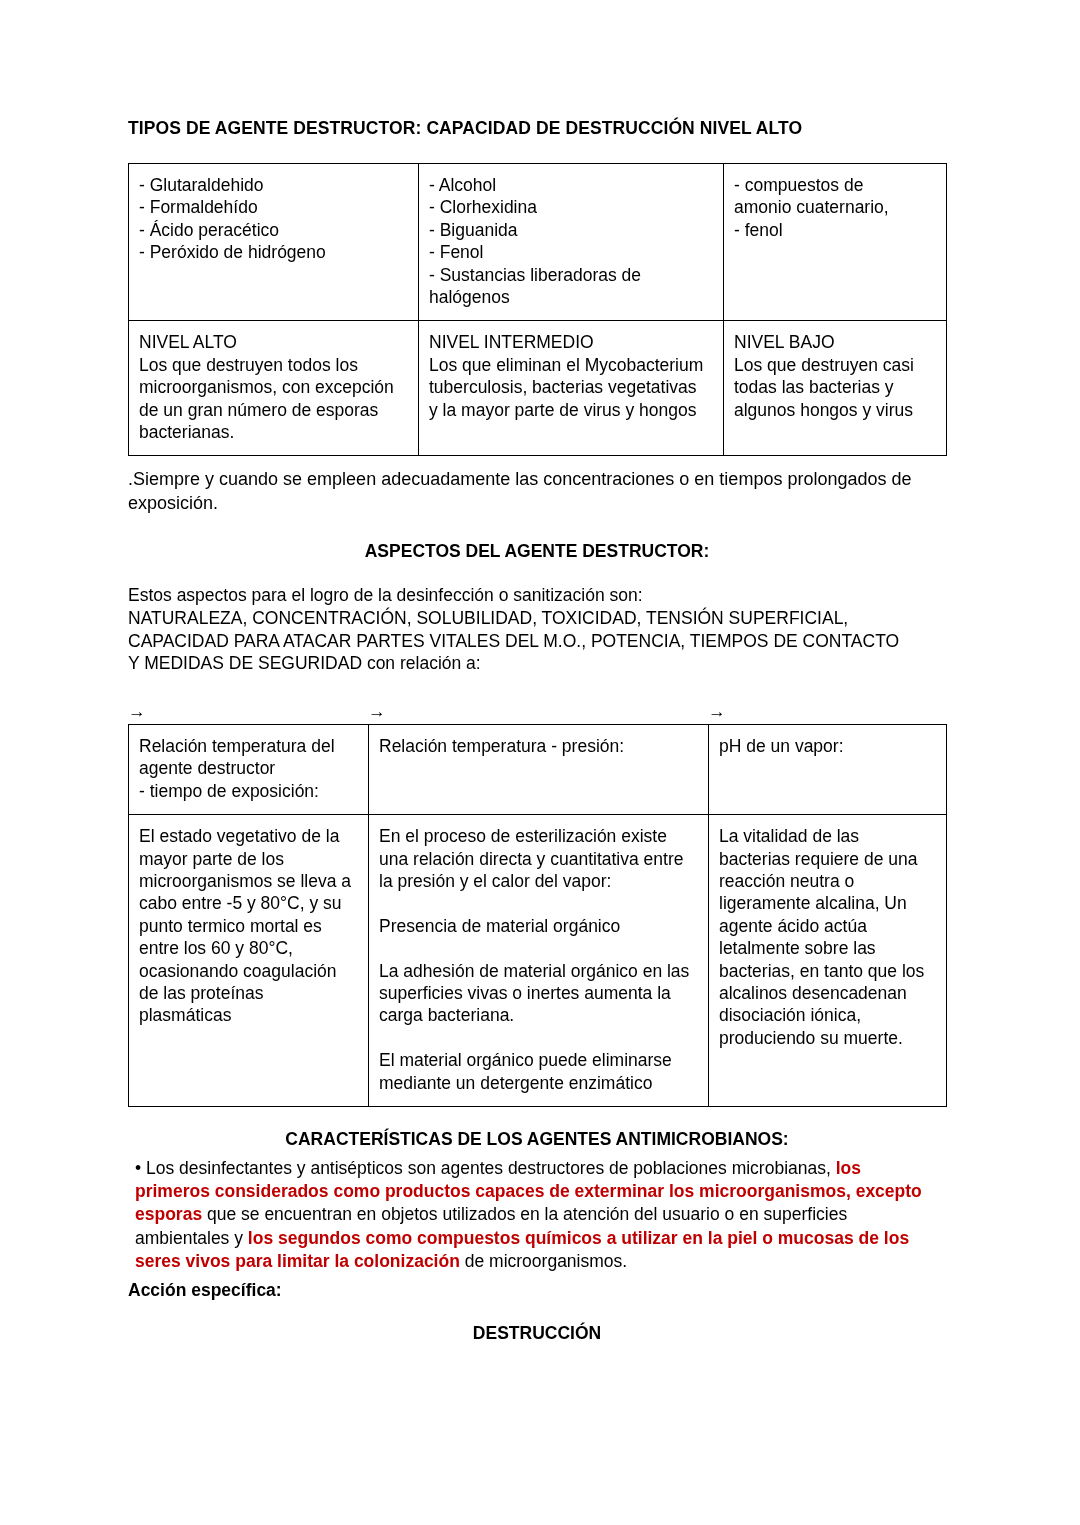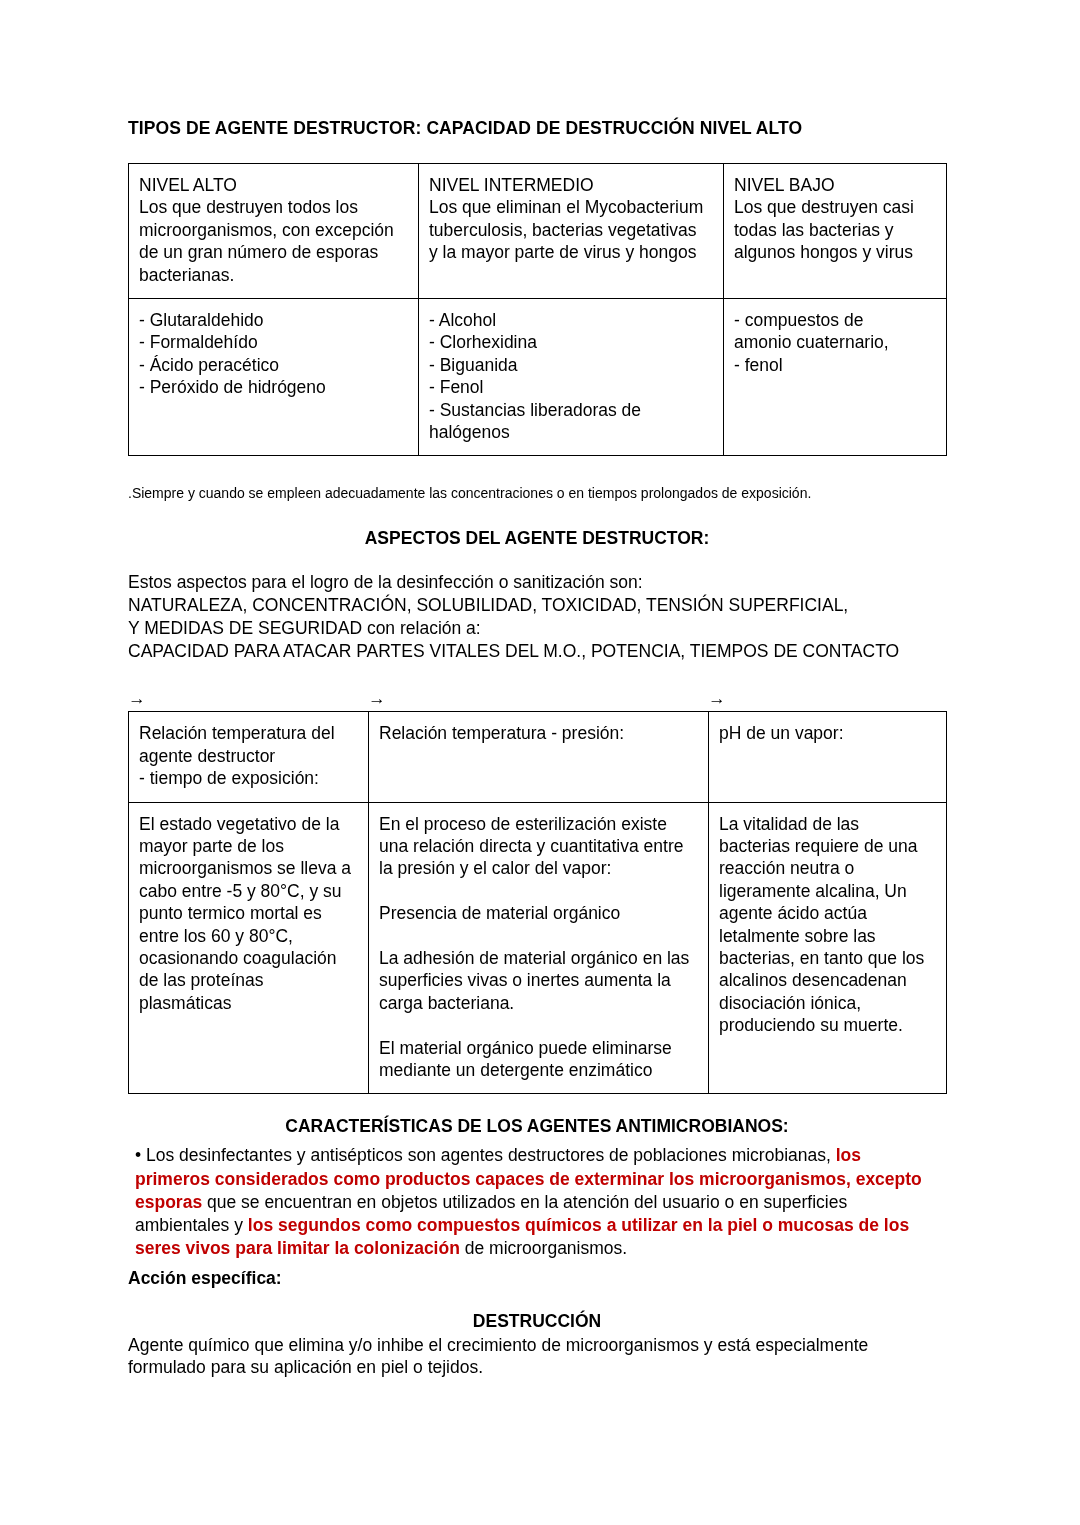--- a/index.html
+++ b/index.html
@@ -45,23 +45,23 @@
     border: 1.5px solid #000;
     vertical-align: top;
     padding: 10px 10px 12px 10px;
     font-size: 17.5px;
     line-height: 1.28;
   }
   .cell-lines div {
     white-space: pre-wrap;
   }
   p.body-text {
-    font-size: 14px;
+    font-size: 18px;
     line-height: 1.3;
-    margin: 28px 0 0 0;
+    margin: 12px 0 0 0;
   }
   h2.center-head {
     text-align: center;
     font-size: 17.5px;
     font-weight: bold;
     margin: 26px 0 22px 0;
   }
   .arrows-row {
     display: flex;
     width: 818px;
@@ -122,47 +122,20 @@
     <table class="grid">
       <colgroup>
         <col style="width:290px">
         <col style="width:305px">
         <col style="width:223px">
       </colgroup>
       <tbody>
         <tr>
           <td>
             <div class="cell-lines">
-                <div>NIVEL ALTO
-Los que destruyen todos los
-microorganismos, con excepción
-de un gran número de esporas
-bacterianas.</div>
-              </div>
-          </td>
-          <td>
-            <div class="cell-lines">
-                <div>NIVEL INTERMEDIO
-Los que eliminan el Mycobacterium
-tuberculosis, bacterias vegetativas
-y la mayor parte de virus y hongos</div>
-              </div>
-          </td>
-          <td>
-            <div class="cell-lines">
-                <div>NIVEL BAJO
-Los que destruyen casi
-todas las bacterias y
-algunos hongos y virus</div>
-              </div>
-          </td>
-        </tr>
-        <tr>
-          <td>
-            <div class="cell-lines">
                 <div>- Glutaraldehido
 - Formaldehído
 - Ácido peracético
 - Peróxido de hidrógeno</div>
               </div>
           </td>
           <td>
             <div class="cell-lines">
                 <div>- Alcohol
 - Clorhexidina
@@ -173,32 +146,59 @@
               </div>
           </td>
           <td>
             <div class="cell-lines">
                 <div>- compuestos de
 amonio cuaternario,
 - fenol</div>
               </div>
           </td>
         </tr>
+        <tr>
+          <td>
+            <div class="cell-lines">
+                <div>NIVEL ALTO
+Los que destruyen todos los
+microorganismos, con excepción
+de un gran número de esporas
+bacterianas.</div>
+              </div>
+          </td>
+          <td>
+            <div class="cell-lines">
+                <div>NIVEL INTERMEDIO
+Los que eliminan el Mycobacterium
+tuberculosis, bacterias vegetativas
+y la mayor parte de virus y hongos</div>
+              </div>
+          </td>
+          <td>
+            <div class="cell-lines">
+                <div>NIVEL BAJO
+Los que destruyen casi
+todas las bacterias y
+algunos hongos y virus</div>
+              </div>
+          </td>
+        </tr>
       </tbody>
     </table>
 
     <p class="body-text">.Siempre y cuando se empleen adecuadamente las concentraciones o en tiempos prolongados de exposición.</p>
 
     <h2 class="center-head">ASPECTOS DEL AGENTE DESTRUCTOR:</h2>
 
     <div class="para-block">
       <div>Estos aspectos para el logro de la desinfección o sanitización son:</div>
       <div>NATURALEZA, CONCENTRACIÓN, SOLUBILIDAD, TOXICIDAD, TENSIÓN SUPERFICIAL,</div>
+      <div>CAPACIDAD PARA ATACAR PARTES VITALES DEL M.O., POTENCIA, TIEMPOS DE CONTACTO</div>
       <div>Y MEDIDAS DE SEGURIDAD con relación a:</div>
-      <div>CAPACIDAD PARA ATACAR PARTES VITALES DEL M.O., POTENCIA, TIEMPOS DE CONTACTO</div>
     </div>
 
     <div class="arrows-row">
       <div class="a1">→</div>
       <div class="a2">→</div>
       <div class="a3">→</div>
     </div>
 
     <table class="grid">
       <colgroup>
@@ -274,16 +274,15 @@
       </tbody>
     </table>
 
     <div class="sec-head-center">CARACTERÍSTICAS DE LOS AGENTES ANTIMICROBIANOS:</div>
 
     <p class="para-red"><span>• Los desinfectantes y antisépticos son agentes destructores de poblaciones microbianas, </span><span class="red-text">los primeros considerados como productos capaces de exterminar los microorganismos, excepto esporas</span><span> que se encuentran en objetos utilizados en la atención del usuario o en superficies ambientales y </span><span class="red-text">los segundos como compuestos químicos a utilizar en la piel o mucosas de los seres vivos para limitar la colonización</span><span> de microorganismos.</span></p>
 
     <div class="bold-label">Acción específica:</div>
 
     <div class="anti-head">DESTRUCCIÓN</div>
-    <p class="anti-text">Agente químico que elimina y/o inhibe el crecimiento de microorganismos y está especialmente formulado para su aplicación en piel o tejidos.</p>
 
   </div>
 </div>
 
 </body></html>

